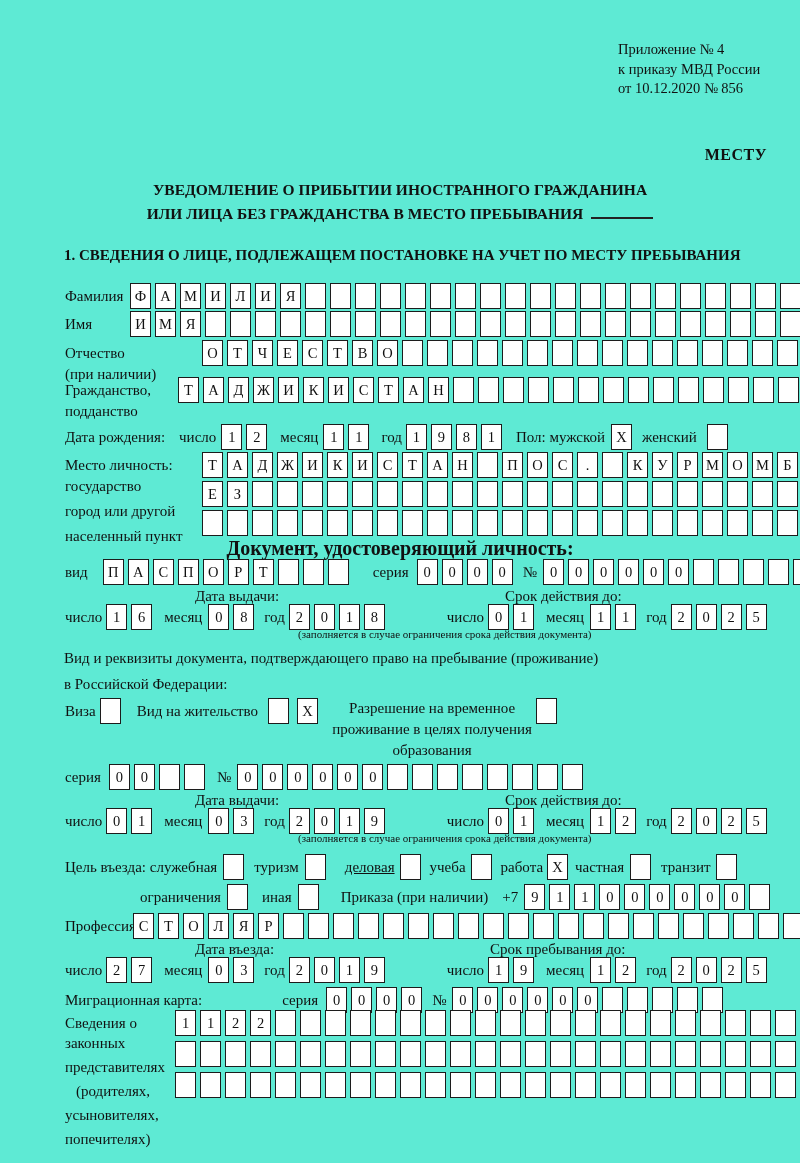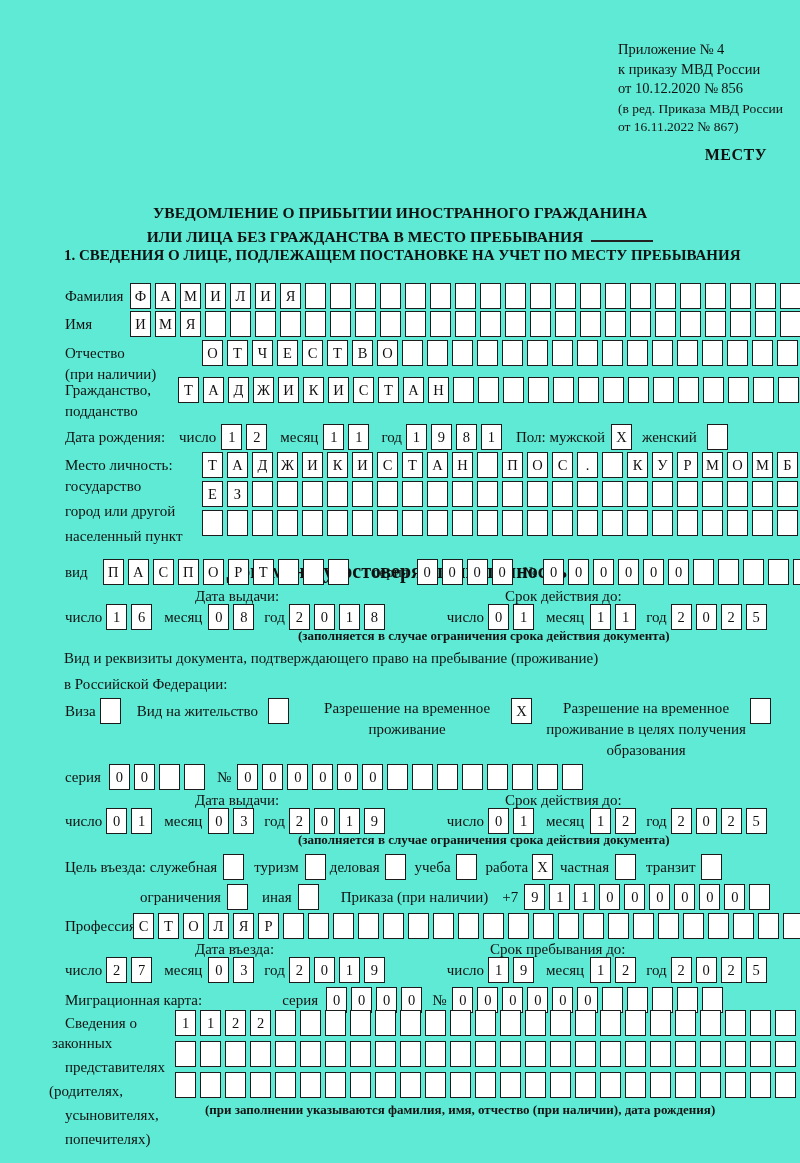--- a/index.html
+++ b/index.html
@@ -10,40 +10,36 @@
   }
   .abs{position:absolute;}
   .row{position:absolute;display:flex;align-items:flex-start;white-space:nowrap;}
   .lbl{line-height:26px;}
   .cells{display:flex;flex:none;}
   .cell{
     flex:none;width:19px;height:24px;border:1.6px solid #1c1c1c;margin-right:4px;
     text-align:center;line-height:24px;font-size:14.5px;background:#fff;
   }
   .bold{font-weight:bold;}
-  .center{text-align:center;width:800px;left:0;margin-top:23px;}
-  .small{font-size:13px;font-weight:bold;}
+  .center{text-align:center;width:800px;left:0;}
+  .small{font-size:11px;}
   .hdr{line-height:19.5px;font-size:14.5px;}
   .hdr2{line-height:18px;font-size:13.5px;}
   .wrapLbl{white-space:normal;text-align:center;line-height:21px;}
   .underline-slot{display:inline-block;width:62px;border-bottom:2px solid #222;height:14px;margin-left:8px;}
 </style>
 </head>
 <body>
 
 <div class="page">
 
   <div class="abs hdr" style="left:618px;top:40px;">
     <div>Приложение № 4</div>
     <div>к приказу МВД России</div>
     <div>от 10.12.2020 № 856</div>
-  </div>
-  <div class="abs hdr2" style="left:618px;top:100px;">
-    <div>(в ред. Приказа МВД России</div>
-    <div>от 16.11.2022 № 867)</div>
   </div>
   <div class="abs bold" style="right:33px;top:146px;font-size:16px;letter-spacing:0.5px;">МЕСТУ</div>
 
   <div class="abs center bold" style="top:181px;font-size:15.5px;">УВЕДОМЛЕНИЕ О ПРИБЫТИИ ИНОСТРАННОГО ГРАЖДАНИНА</div>
   <div class="abs center bold" style="top:203px;font-size:15.5px;">
     <span>ИЛИ ЛИЦА БЕЗ ГРАЖДАНСТВА В МЕСТО ПРЕБЫВАНИЯ</span><span class="underline-slot"></span>
   </div>
 
   <div class="abs bold" style="left:64px;top:247px;font-size:15px;">1. СВЕДЕНИЯ О ЛИЦЕ, ПОДЛЕЖАЩЕМ ПОСТАНОВКЕ НА УЧЕТ ПО МЕСТУ ПРЕБЫВАНИЯ</div>
 
@@ -379,21 +375,20 @@
 
   <div class="row" style="left:65px;top:698px;">
     <span class="lbl">Виза</span>
     <span class="cells" style="margin-left:4px;">
         <span class="cell"></span>
       </span>
     <span class="lbl" style="margin-left:12px;">Вид на жительство</span>
     <span class="cells" style="margin-left:10px;">
         <span class="cell"></span>
       </span>
-    <span class="lbl wrapLbl" style="margin-left:14px;width:200px;">Разрешение на временное проживание</span>
     <span class="cells" style="margin-left:4px;">
         <span class="cell filled">X</span>
       </span>
     <span class="lbl wrapLbl" style="margin-left:10px;width:200px;">Разрешение на временное проживание в целях получения образования</span>
     <span class="cells" style="margin-left:4px;">
         <span class="cell"></span>
       </span>
   </div>
 
   <div class="row" style="left:65px;top:764px;">
@@ -466,21 +461,21 @@
 
   <div class="row" style="left:65px;top:854px;">
     <span class="lbl">Цель въезда: служебная</span>
     <span class="cells" style="margin-left:6px;">
         <span class="cell"></span>
       </span>
     <span class="lbl" style="margin-left:6px;">туризм</span>
     <span class="cells" style="margin-left:6px;">
         <span class="cell"></span>
       </span>
-    <span class="lbl" style="margin-left:0;">деловая</span>
+    <span class="lbl" style="margin-left:15px;text-decoration:underline;">деловая</span>
     <span class="cells" style="margin-left:5px;">
         <span class="cell"></span>
       </span>
     <span class="lbl" style="margin-left:5px;">учеба</span>
     <span class="cells" style="margin-left:5px;">
         <span class="cell"></span>
       </span>
     <span class="lbl" style="margin-left:5px;">работа</span>
     <span class="cells" style="margin-left:4px;">
         <span class="cell filled">X</span>
@@ -612,23 +607,23 @@
         <span class="cell filled">0</span>
         <span class="cell"></span>
         <span class="cell"></span>
         <span class="cell"></span>
         <span class="cell"></span>
         <span class="cell"></span>
       </span>
   </div>
 
   <div class="abs lbl" style="left:65px;top:1010px;">Сведения о</div>
-  <div class="abs" style="left:52px;top:1035px;">законных</div>
+  <div class="abs" style="left:65px;top:1035px;">законных</div>
   <div class="abs" style="left:65px;top:1059px;">представителях</div>
-  <div class="abs" style="left:49px;top:1083px;text-align:right;">(родителях,</div>
+  <div class="abs" style="left:76px;top:1083px;text-align:right;">(родителях,</div>
   <div class="abs" style="left:65px;top:1107px;">усыновителях,</div>
   <div class="abs" style="left:65px;top:1131px;">попечителях)</div>
 
   <div class="row" style="left:175px;top:1010px;">
     <span class="cells">
         <span class="cell filled">1</span>
         <span class="cell filled">1</span>
         <span class="cell filled">2</span>
         <span class="cell filled">2</span>
         <span class="cell"></span>
@@ -706,15 +701,14 @@
         <span class="cell"></span>
         <span class="cell"></span>
         <span class="cell"></span>
         <span class="cell"></span>
         <span class="cell"></span>
         <span class="cell"></span>
         <span class="cell"></span>
       </span>
   </div>
 
-  <div class="abs small" style="left:205px;top:1102px;">(при заполнении указываются фамилия, имя, отчество (при наличии), дата рождения)</div>
 
 </div>
 
 </body></html>

